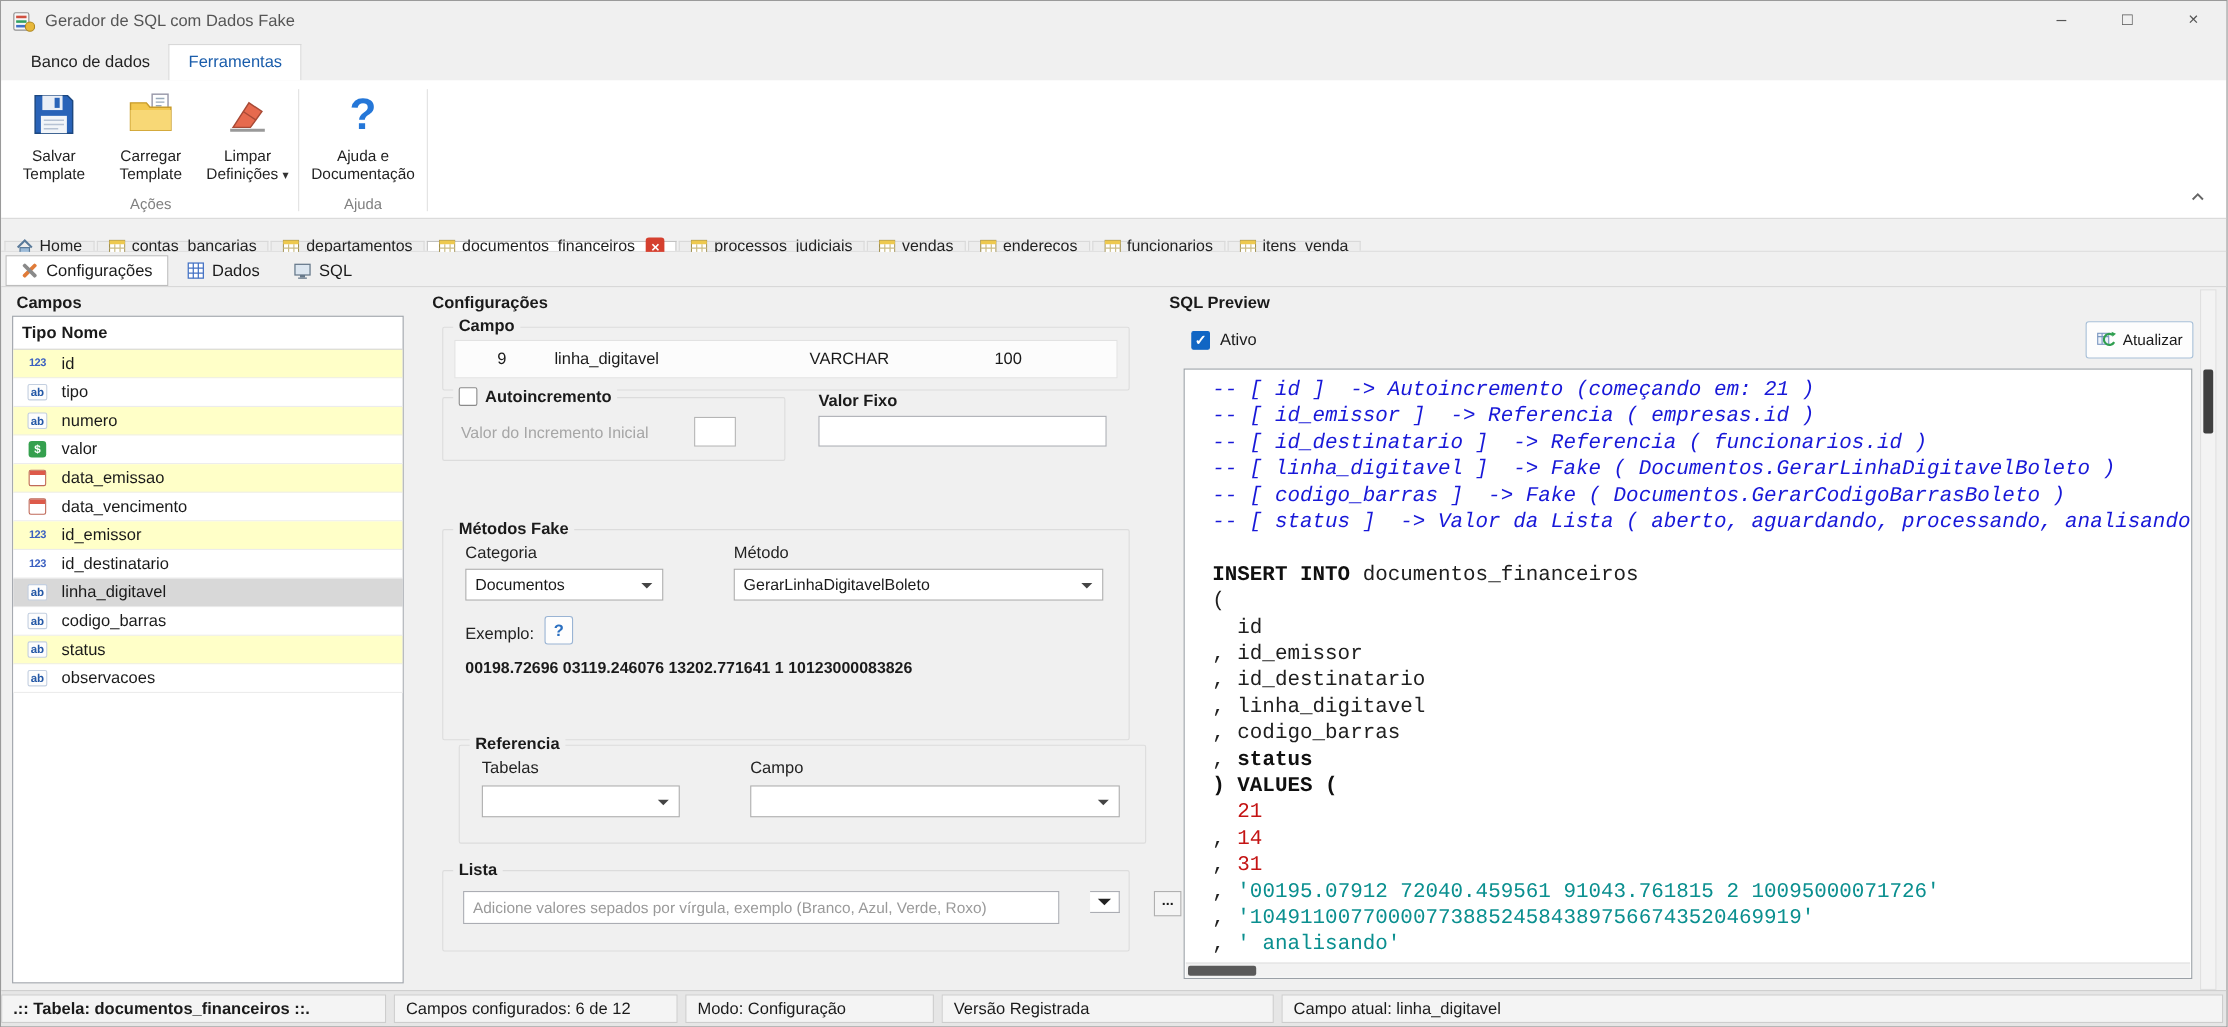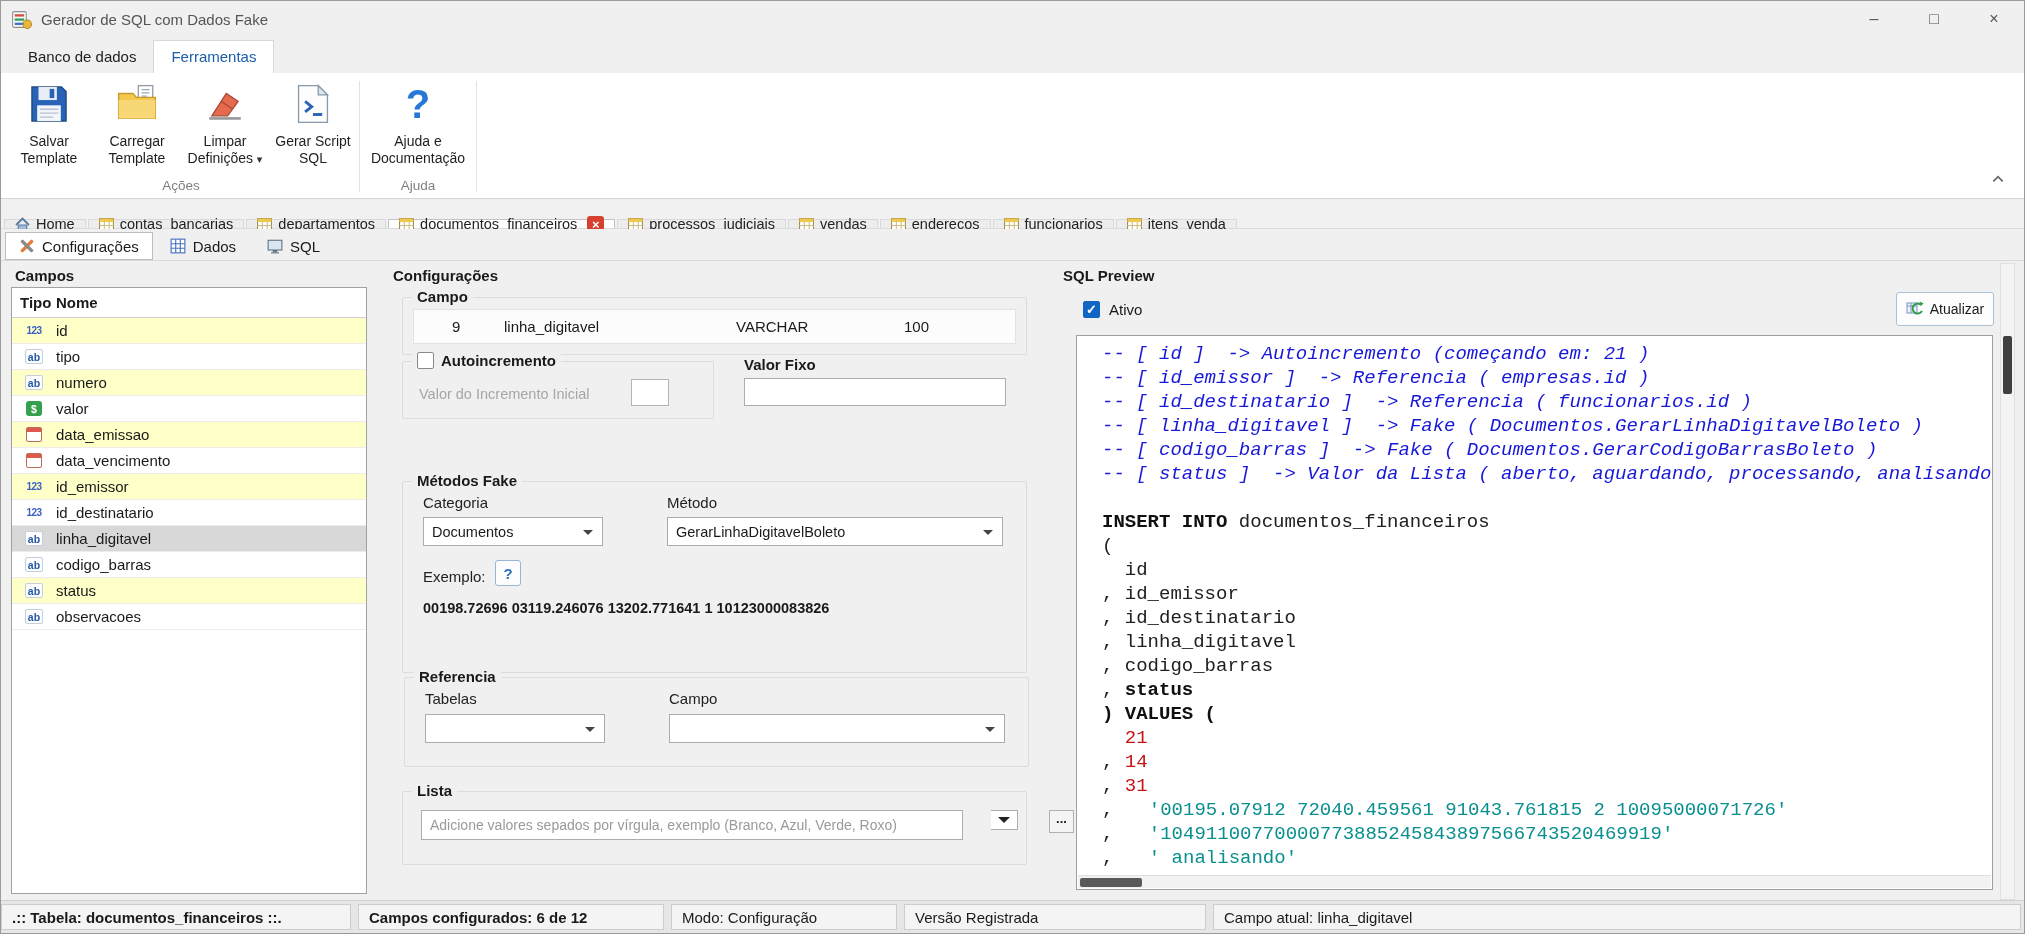--- a/index.html
+++ b/index.html
@@ -73,21 +73,21 @@
 .ci3{width:168px;}
 
 .gb-auto{left:401px;top:360px;width:312px;height:58px;}
 .auto-hint{position:absolute;left:16px;top:24px;color:#a6a6a6;font-size:14.5px;}
 .small-input{position:absolute;left:228px;top:17px;width:38px;height:27px;background:#fff;border:1px solid #b5b5b5;}
 .vf-label{position:absolute;left:743px;top:355px;font-weight:bold;}
 .text-input{background:#fff;border:1px solid #abadb3;font-size:15px;padding:0 8px;font-family:"Liberation Sans",sans-serif;}
 .vf-input{position:absolute;left:743px;top:377px;width:262px;height:28px;}
 
 .gb-metodos{left:401px;top:480px;width:625px;height:192px;}
-.gb-ref{left:403px;top:676px;width:625px;height:90px;}
+.gb-ref{left:416px;top:676px;width:625px;height:90px;}
 .gb-lista{left:401px;top:790px;width:625px;height:74px;}
 .fld-label{position:absolute;font-size:15px;color:#222;}
 .combo{position:absolute;background:#fff;border:1px solid #acacac;display:flex;align-items:center;padding:0 26px 0 8px;font-size:14.5px;height:29px;}
 .combo::after{content:"";position:absolute;right:9px;top:50%;margin-top:-2px;border:5px solid transparent;border-top-color:#444;}
 .exemplo-label{position:absolute;left:20px;top:86px;}
 .q-btn{position:absolute;left:92px;top:78px;width:26px;height:26px;border:1px solid #9ab4d4;background:#fdfdfd;border-radius:3px;display:flex;align-items:center;justify-content:center;color:#2a6fc0;font-weight:bold;font-size:15px;}
 .exemplo-val{position:absolute;left:20px;top:118px;font-weight:bold;font-size:14.5px;}
 .lista-row{position:absolute;left:18px;top:18px;display:flex;align-items:flex-start;height:30px;gap:28px;}
 .lista-input{width:542px;height:30px;border:1px solid #abadb3;padding:0 8px;font-size:14px;font-family:"Liberation Sans",sans-serif;background:#fff;}
 .lista-input::placeholder{color:#9a9a9a;}
@@ -103,31 +103,31 @@
 
 .sql-title{position:absolute;left:1062px;top:266px;font-weight:bold;}
 .ativo-row{position:absolute;left:1082px;top:300px;display:flex;align-items:center;gap:9px;}
 .atualizar-btn{position:absolute;left:1895px;top:291px;width:98px;height:34px;background:#fdfdfd;border:1px solid #a8c0d8;border-radius:3px;display:flex;align-items:center;justify-content:center;gap:6px;font-size:14px;}
 .sql-box{position:absolute;left:1075px;top:334px;width:917px;height:555px;background:#fff;border:1px solid #9aa0a6;overflow:hidden;}
 .sql-code{position:absolute;left:0;top:6px;right:0;bottom:15px;padding-left:25px;font-family:"Liberation Mono","DejaVu Sans Mono",monospace;font-size:19px;line-height:24px;white-space:pre;overflow:hidden;}
 .tok-c{color:#1818d8;font-style:italic;}
 .tok-k{font-weight:bold;color:#101010;}
 .tok-p{color:#202020;}
 .tok-n{color:#c41414;}
-.tok-s{color:#0a8f8f;margin-left:24px;}
+.tok-s{color:#0a8f8f;}
 .sql-hscroll{position:absolute;left:1px;right:1px;bottom:1px;height:13px;background:#f2f2f2;border-top:1px solid #e0e0e0;}
 .sql-hscroll .thumb{position:absolute;left:2px;top:2px;width:62px;height:9px;background:#5a5a5a;border-radius:2px;}
 .vscroll{position:absolute;left:1999px;top:262px;width:15px;height:637px;background:#f3f3f3;border:1px solid #e0e0e0;}
 .vscroll .thumb{position:absolute;left:2px;top:72px;width:9px;height:58px;background:#3f3f3f;border-radius:2px;}
 
 
 .statusbar{position:absolute;left:0;bottom:0;right:0;height:33px;background:#e6e6e6;border-top:1px solid #cfcfcf;display:flex;align-items:stretch;gap:7px;padding:3px 3px 3px 0;}
 .status-seg{background:#f4f4f4;border:1px solid #cdcdcd;display:flex;align-items:center;padding:0 10px;font-size:15px;white-space:nowrap;overflow:hidden;}
 .status-seg.bold{font-weight:bold;}
-.s1{width:350px;}.s2{width:306px;font-weight:bold;}.s3{width:226px;}.s4{width:302px;}.s5{flex:1;}
+.s1{width:350px;}.s2{width:258px;}.s3{width:226px;}.s4{width:302px;}.s5{flex:1;}
 </style>
 </head>
 <body>
 
 <div class="app">
 
   <div class="titlebar">
     <span class="app-icon">
       <svg viewBox="0 0 20 20" width="21" height="21">
           <rect x="1.5" y="2.5" width="13" height="15" rx="1.5" fill="#f7f7f7" stroke="#909090"></rect>
@@ -179,31 +179,20 @@
         <div class="rib-btn">
           <span class="ic">
             <svg viewBox="0 0 32 32" width="42" height="42">
                 <path d="M4 27h24" stroke="#999" stroke-width="2"></path>
                 <path d="M6 25 17 8l9 6-8 11z" fill="#e66a4e" stroke="#a84a36"></path>
                 <path d="M13 14l9 6" stroke="#a84a36" fill="none"></path>
               </svg>
           </span>
           <span class="lbl"><span>Limpar Definições</span> <span class="caret">▾</span></span>
         </div>
-        <div class="rib-btn">
-          <span class="ic">
-            <svg viewBox="0 0 32 32" width="42" height="42">
-                <path d="M5 2h15l7 7v21H5z" fill="#fdfdfd" stroke="#8899aa"></path>
-                <path d="M20 2v7h7z" fill="#dce4ec" stroke="#8899aa"></path>
-                <path d="M10 14l5 4-5 4" fill="none" stroke="#2963b8" stroke-width="2.2"></path>
-                <path d="M16 24h7" stroke="#2963b8" stroke-width="2.2"></path>
-              </svg>
-          </span>
-          <span class="lbl">Gerar Script SQL</span>
-        </div>
       </div>
       <div class="rg-label">Ações</div>
     </div>
     <div class="rib-sep"></div>
     <div class="ribbon-group">
       <div class="rg-row">
         <div class="rib-btn wide">
           <span class="ic">
               <span class="help-q">?</span>
             </span>

